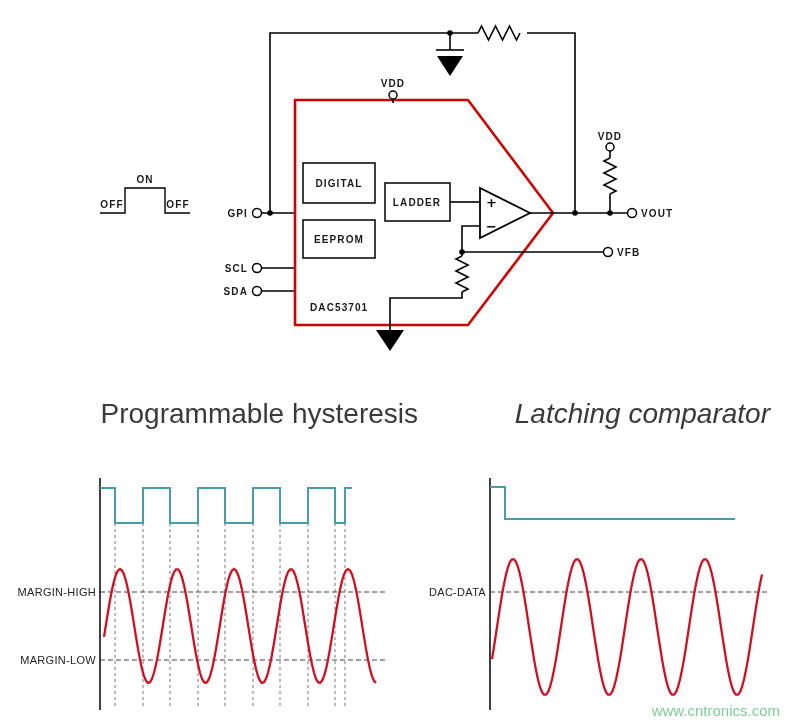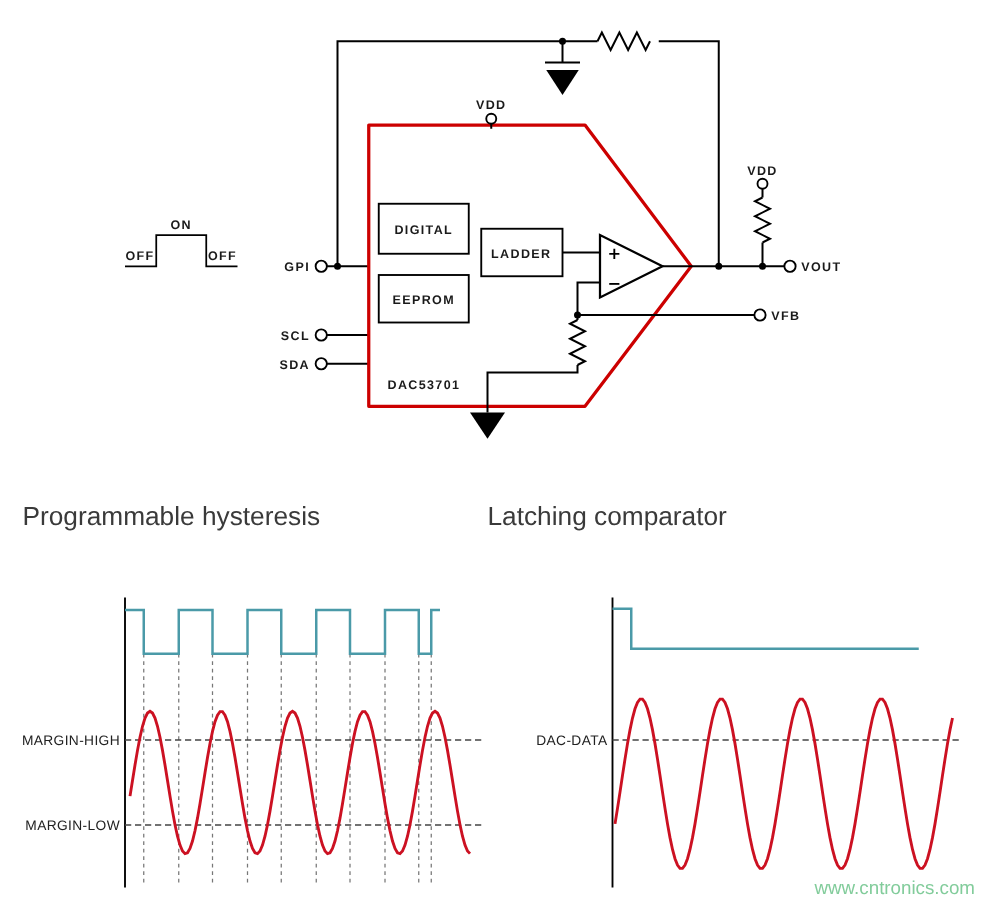--- a/index.html
+++ b/index.html
@@ -19,24 +19,24 @@
   .gnd{fill:#000;stroke:none;}
   .clabel{font:700 10px "Liberation Sans",sans-serif;letter-spacing:1.1px;fill:#1a1a1a;}
   .opsym{font:700 13px "DejaVu Sans",sans-serif;fill:#000;}
   
   .axis{stroke:#000;stroke-width:1.5;}
   .sq{stroke:var(--square,#4a9aa8);stroke-width:2;fill:none;}
   .sine{stroke:var(--sine,#cc1122);stroke-width:2.3;fill:none;}
   .dashh{stroke:#444;stroke-width:1.2;stroke-dasharray:5 3;}
   .dashv{stroke:#777;stroke-width:1;stroke-dasharray:3 3;}
   .wlabel{font:11px "Liberation Sans",sans-serif;fill:#222;letter-spacing:.3px;}
-  .panel-title{position:absolute;top:402px;text-align:left;font-size:21px;line-height:24px;
+  .panel-title{position:absolute;top:402px;text-align:right;font-size:28px;line-height:24px;
                color:var(--title-text,#3a3a3a);}
   .panel-title.left{left:18px;width:400px;}
-  .panel-title.right{left:390px;width:380px;}
+  .panel-title.right{left:390px;width:380px;font-style:italic;}
   .watermark{position:absolute;right:10px;bottom:5px;font-size:15px;
              color:var(--watermark,#82cc9b);}
 </style>
 </head>
 <body>
 
 <div class="page">
 
   <svg class="circuit" width="790" height="370" viewBox="0 0 790 370">
 

